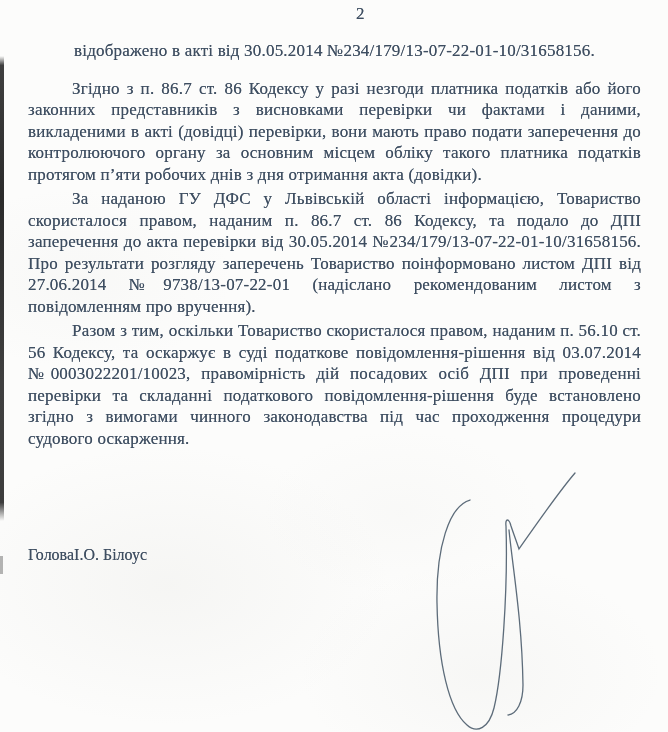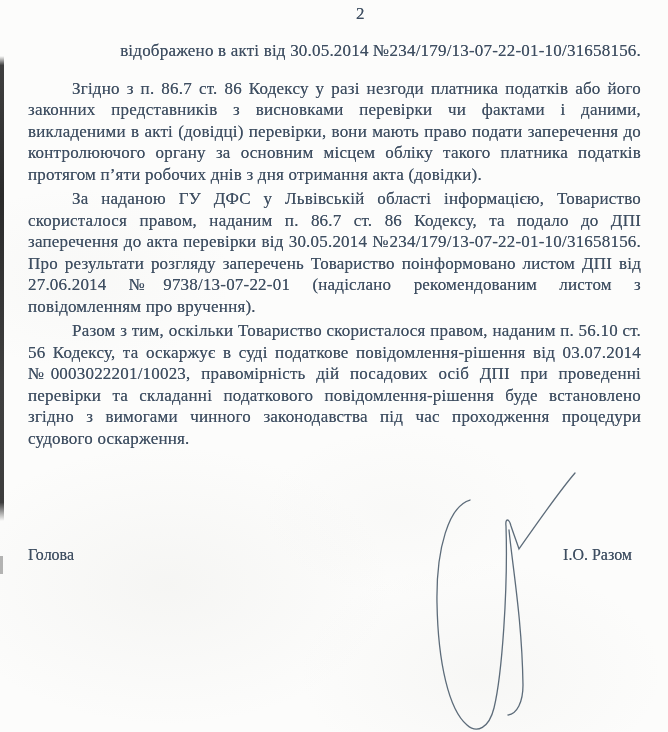--- a/index.html
+++ b/index.html
@@ -40,31 +40,30 @@
     font-size: 17px;
     line-height: 21.5px;
     letter-spacing: 0.2px;
   }
   .para {
     margin: 0 0 3px 0;
     text-align: justify;
     text-indent: 44px;
   }
   .para.continuation {
-    text-align: right;
+    text-align: center;
     text-indent: 0;
     margin-bottom: 16px;
   }
   .sign-row {
     position: absolute;
     left: 28px;
     right: 36px;
     top: 545px;
     display: flex;
-    justify-content: space-between;
     font-size: 16px;
     line-height: 20px;
   }
   .edge-artifact {
     position: absolute;
     left: 0;
     top: 56px;
     width: 4px;
     height: 465px;
     background: linear-gradient(to bottom,
@@ -123,16 +122,16 @@
              C 80,58 84,58 86,66
              C 89,75 92,83 94,89
              C 106,72 132,34 150,13"></path>
     <path d="M 84,70
              C 88,110 97,160 98,225
              C 98,242 92,254 83,255"></path>
   </svg>
 
   <div class="sign-row scan-text">
     <span>Голова</span>
-    <span>І.О. Разом</span>
+    <span>І.О. Білоус</span>
   </div>
 
 </div>
 
 </body></html>

